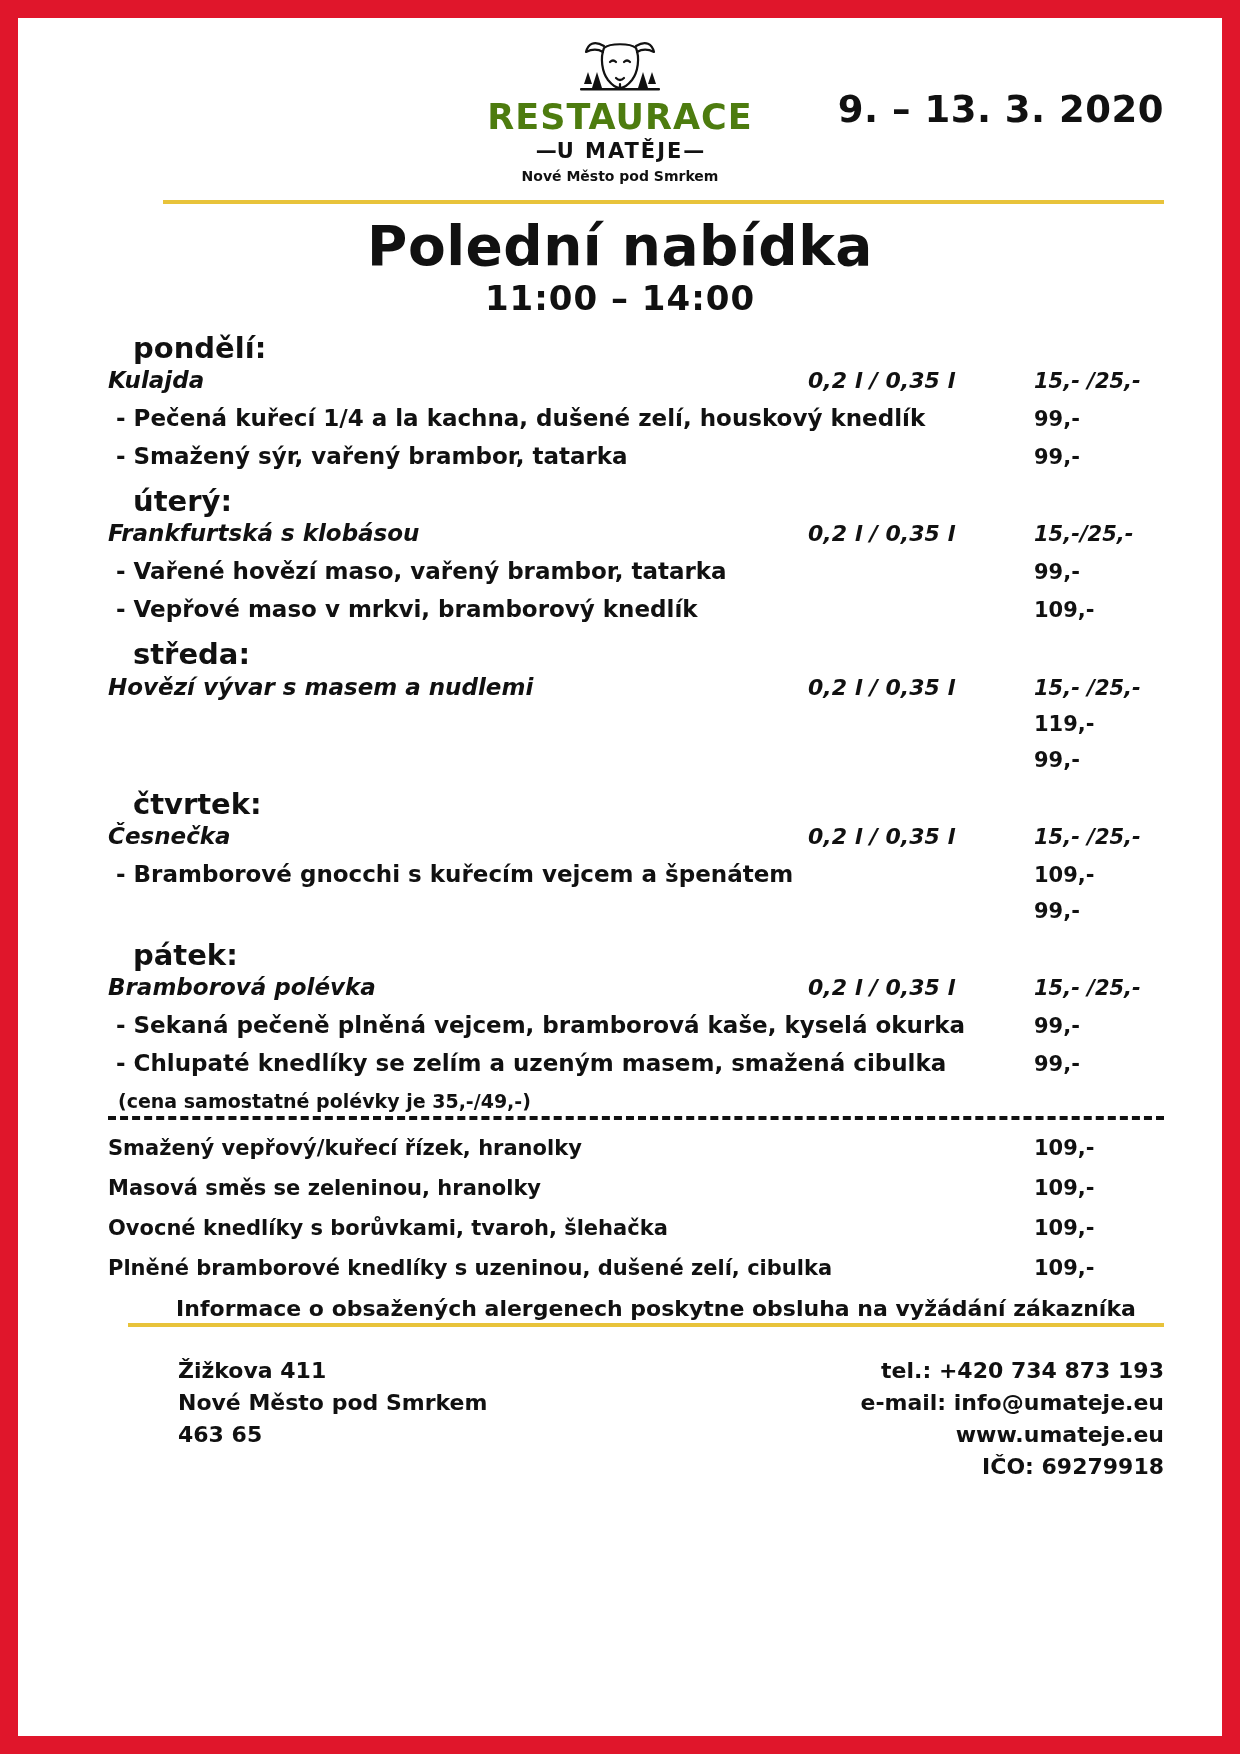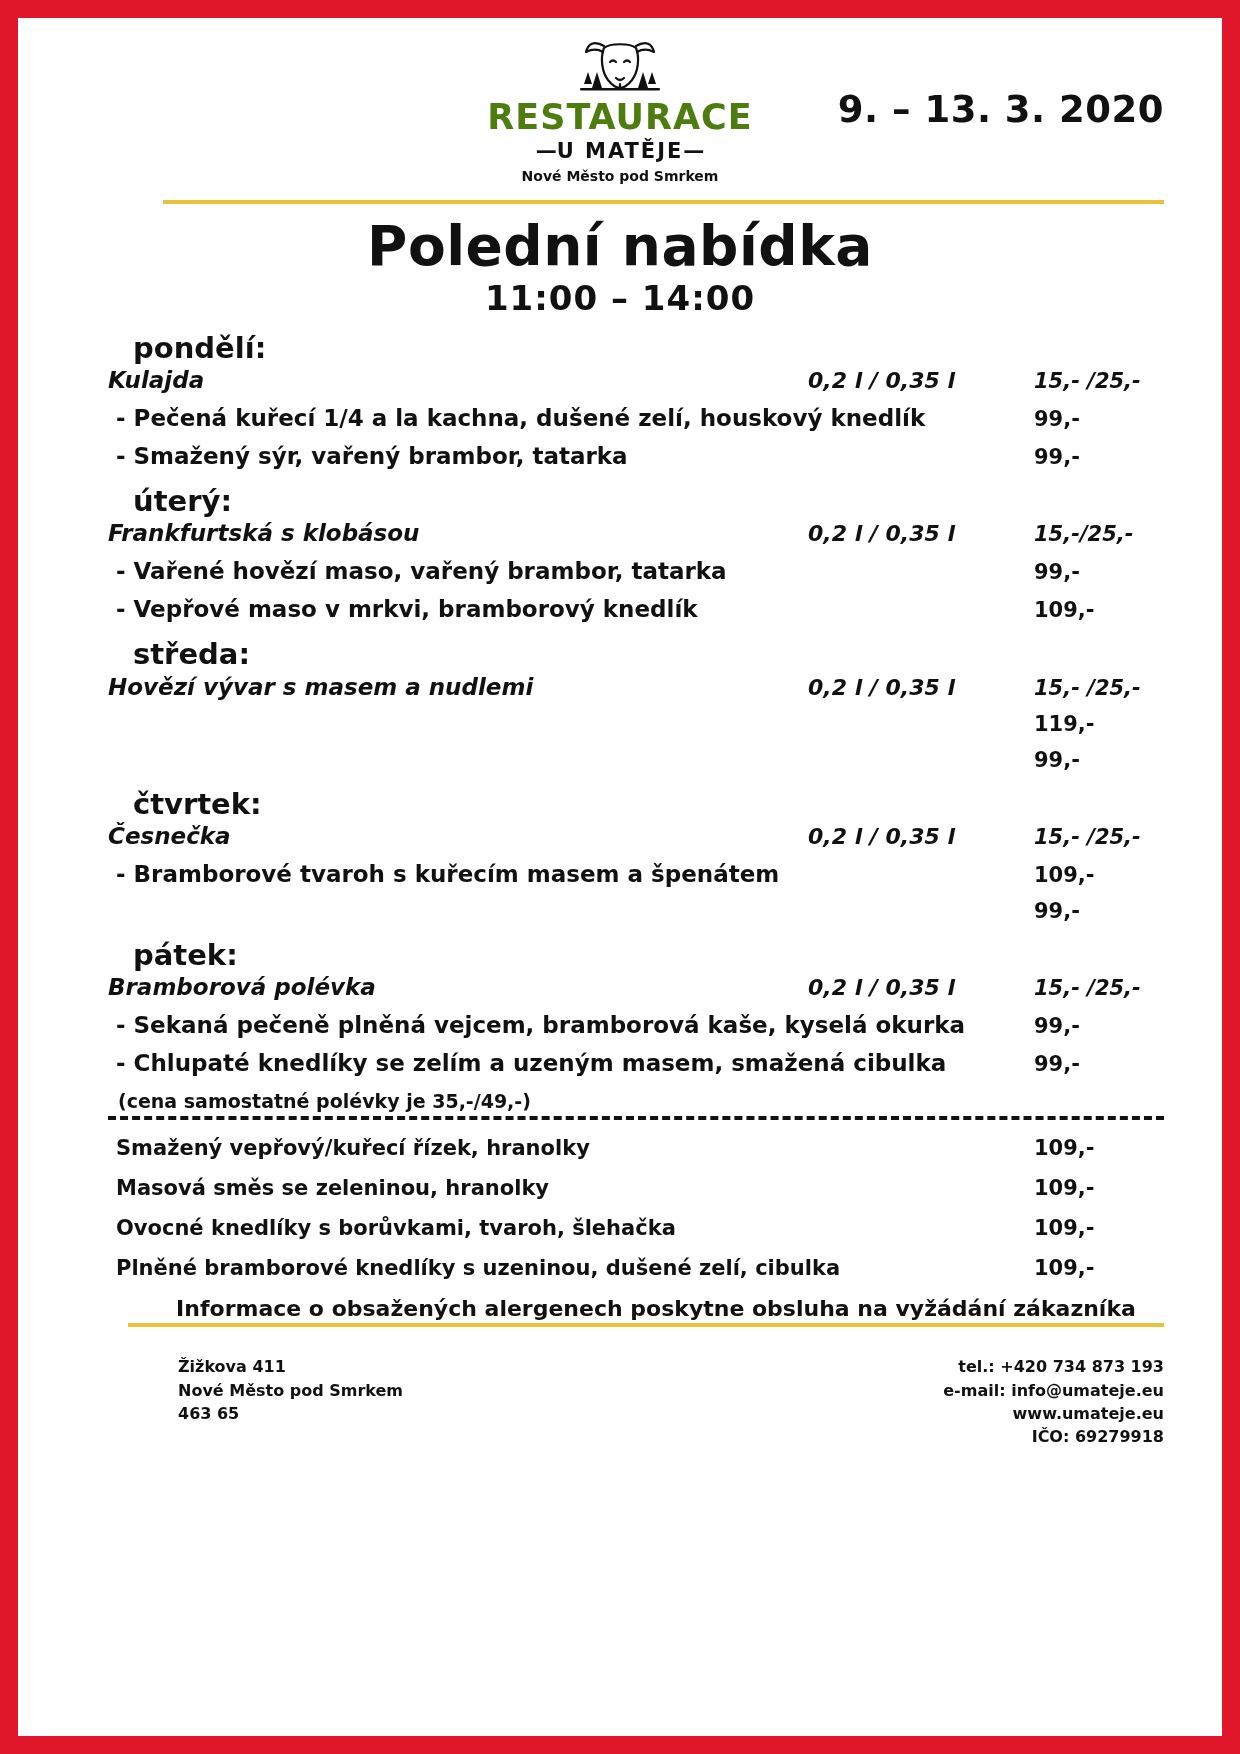--- a/index.html
+++ b/index.html
@@ -180,21 +180,20 @@
   }
 
   .permanent {
     margin-top: 2px;
   }
   .permanent .row {
     font-size: 21px;
     margin-top: 16px;
   }
   .permanent .row .name {
-    margin-left: 8px;
   }
   .permanent .row .price {
     flex: 0 0 130px;
   }
 
   .allergens {
     font-family: "DejaVu Sans", sans-serif;
     font-weight: bold;
     font-size: 22px;
     color: #111;
@@ -209,21 +208,21 @@
   }
 
   
   .footer {
     display: flex;
     justify-content: space-between;
     align-items: flex-start;
     padding: 28px 28px 0 130px;
     font-family: "DejaVu Sans", sans-serif;
     font-weight: bold;
-    font-size: 16px;
+    font-size: 22px;
     line-height: 1.45;
     color: #111;
   }
   .footer .right {
     text-align: right;
   }
 </style>
 </head>
 <body>
 
@@ -326,21 +325,21 @@
 
       <div class="day-block">
         <div class="day-name">čtvrtek:</div>
         <div class="row soup">
           <div class="name">Česnečka</div>
           <div class="spacer"></div>
           <div class="vol">0,2 l / 0,35 l</div>
           <div class="price">15,- /25,-</div>
         </div>
         <div class="row dish">
-          <div class="name">- Bramborové tvaroh s kuřecím masem a špenátem</div>
+          <div class="name">- Bramborové gnocchi s kuřecím vejcem a špenátem</div>
           <div class="spacer"></div>
           <div class="price">109,-</div>
         </div>
         <div class="row dish">
           <div class="spacer"></div>
           <div class="price">99,-</div>
         </div>
       </div>
 
       <div class="day-block">

